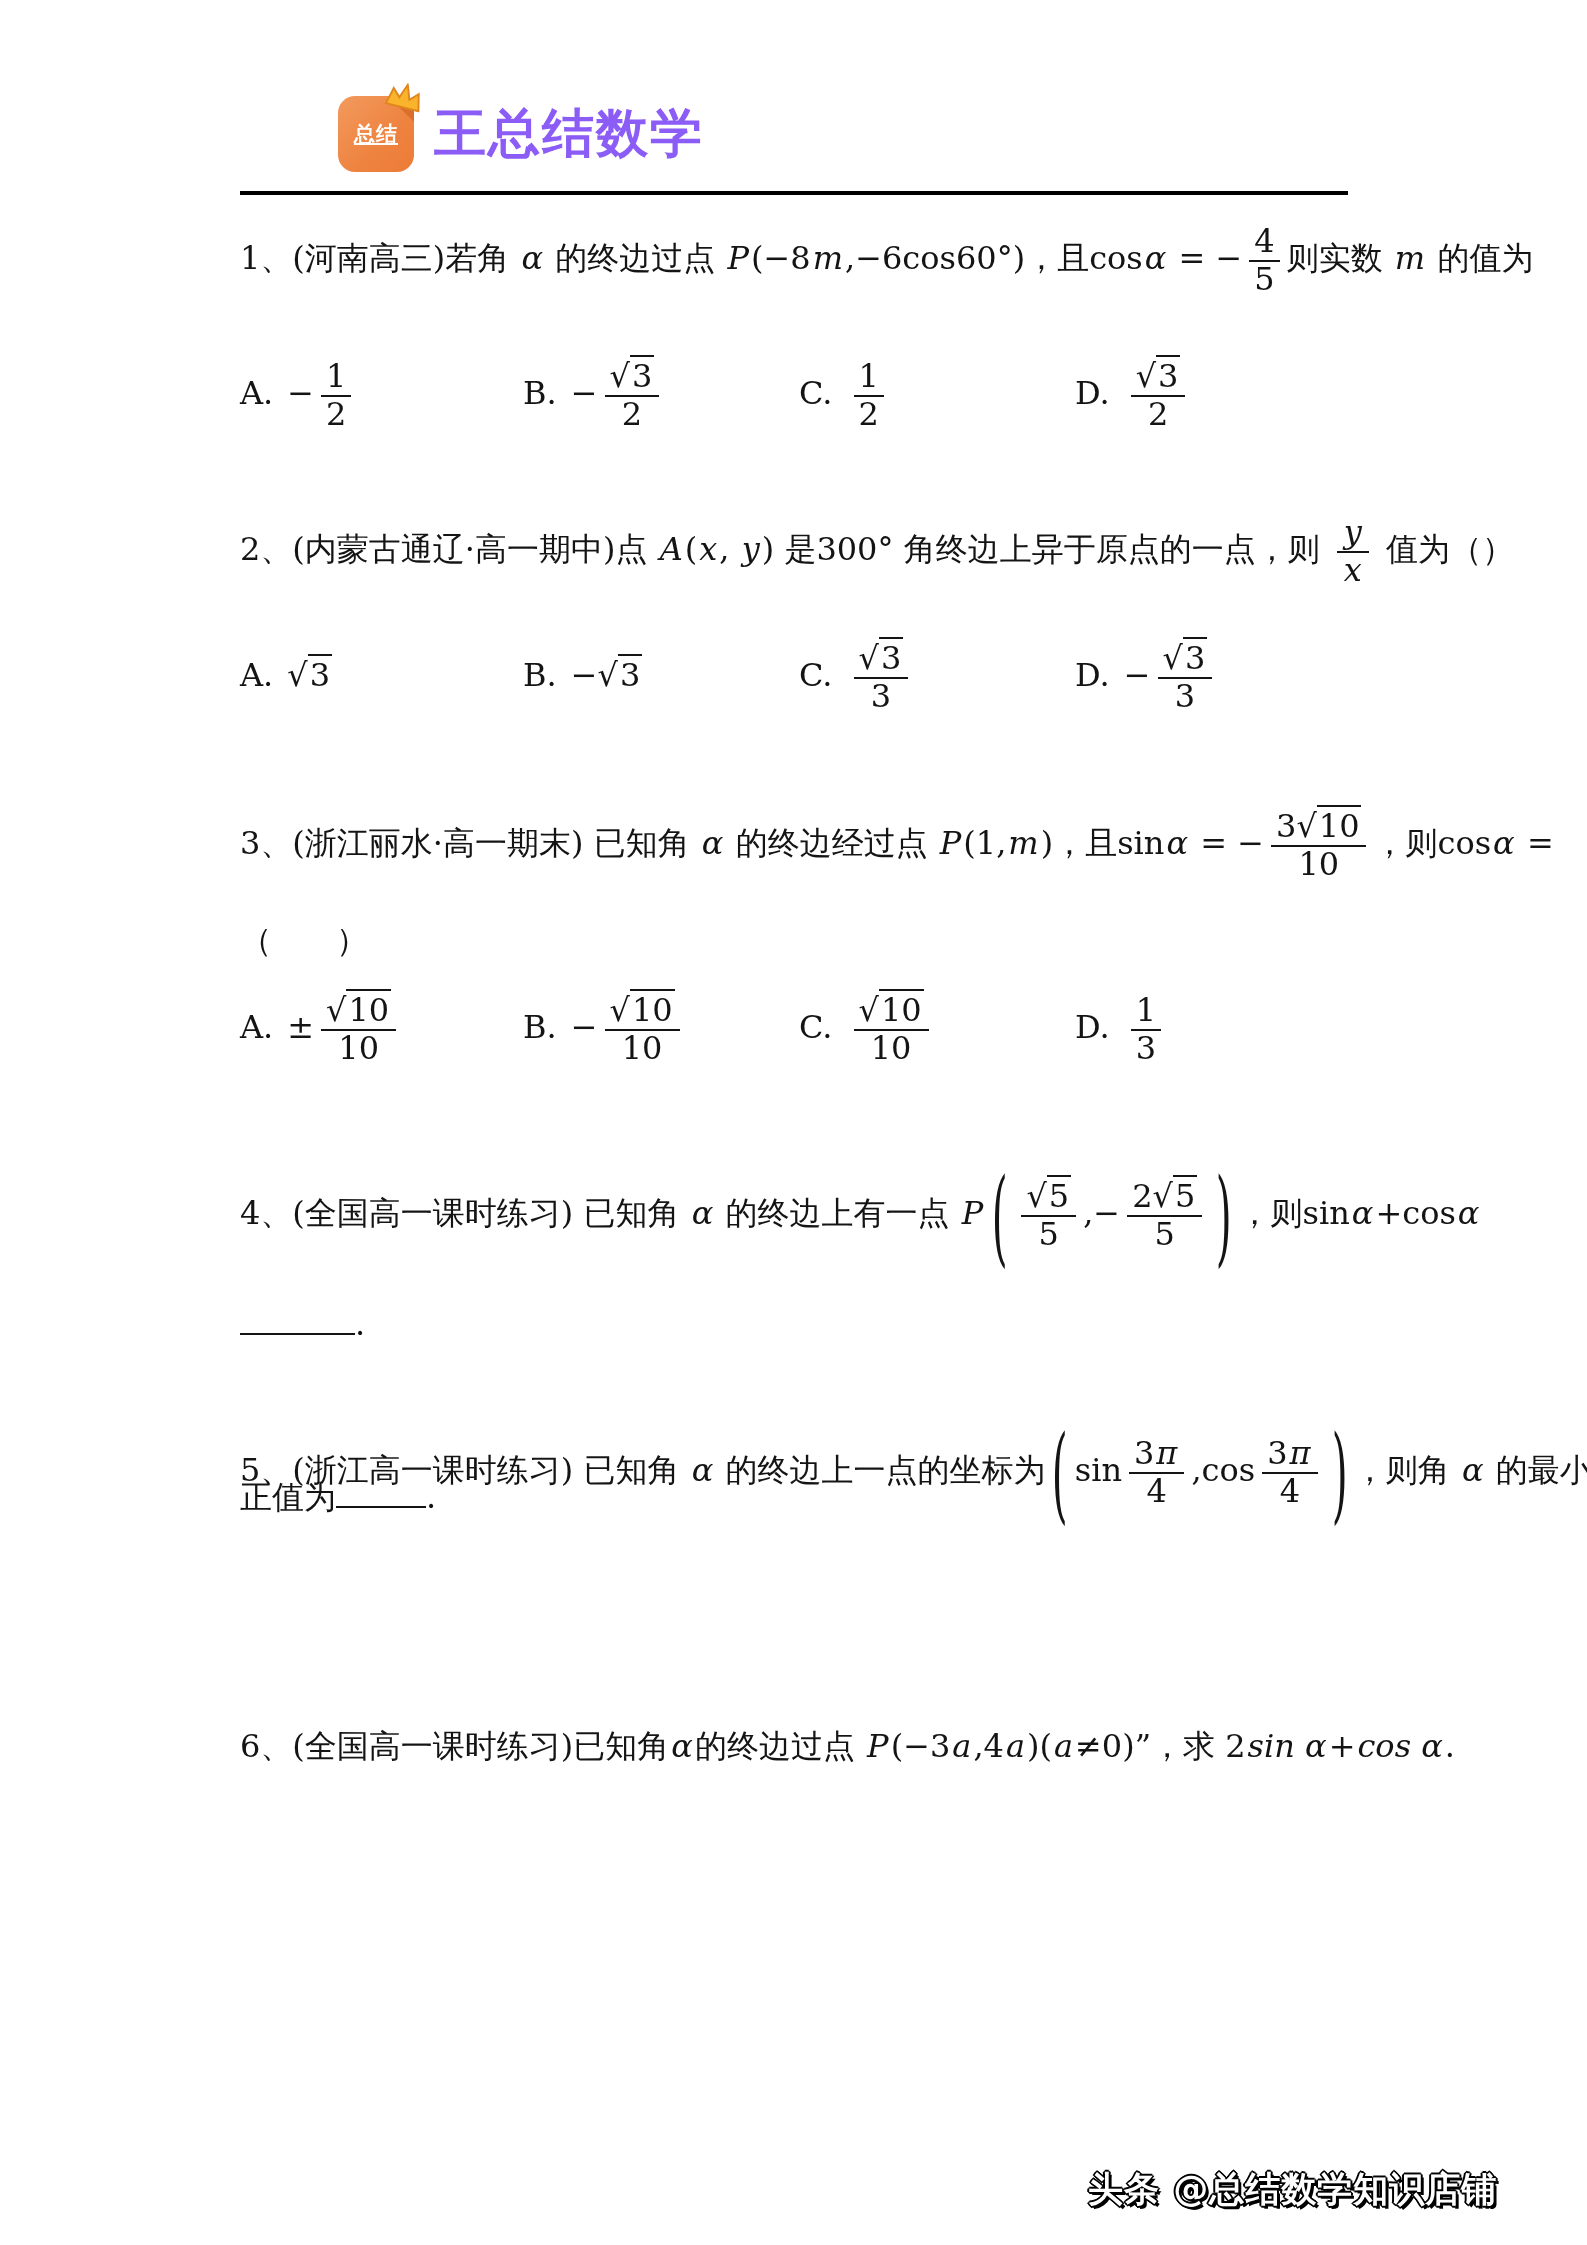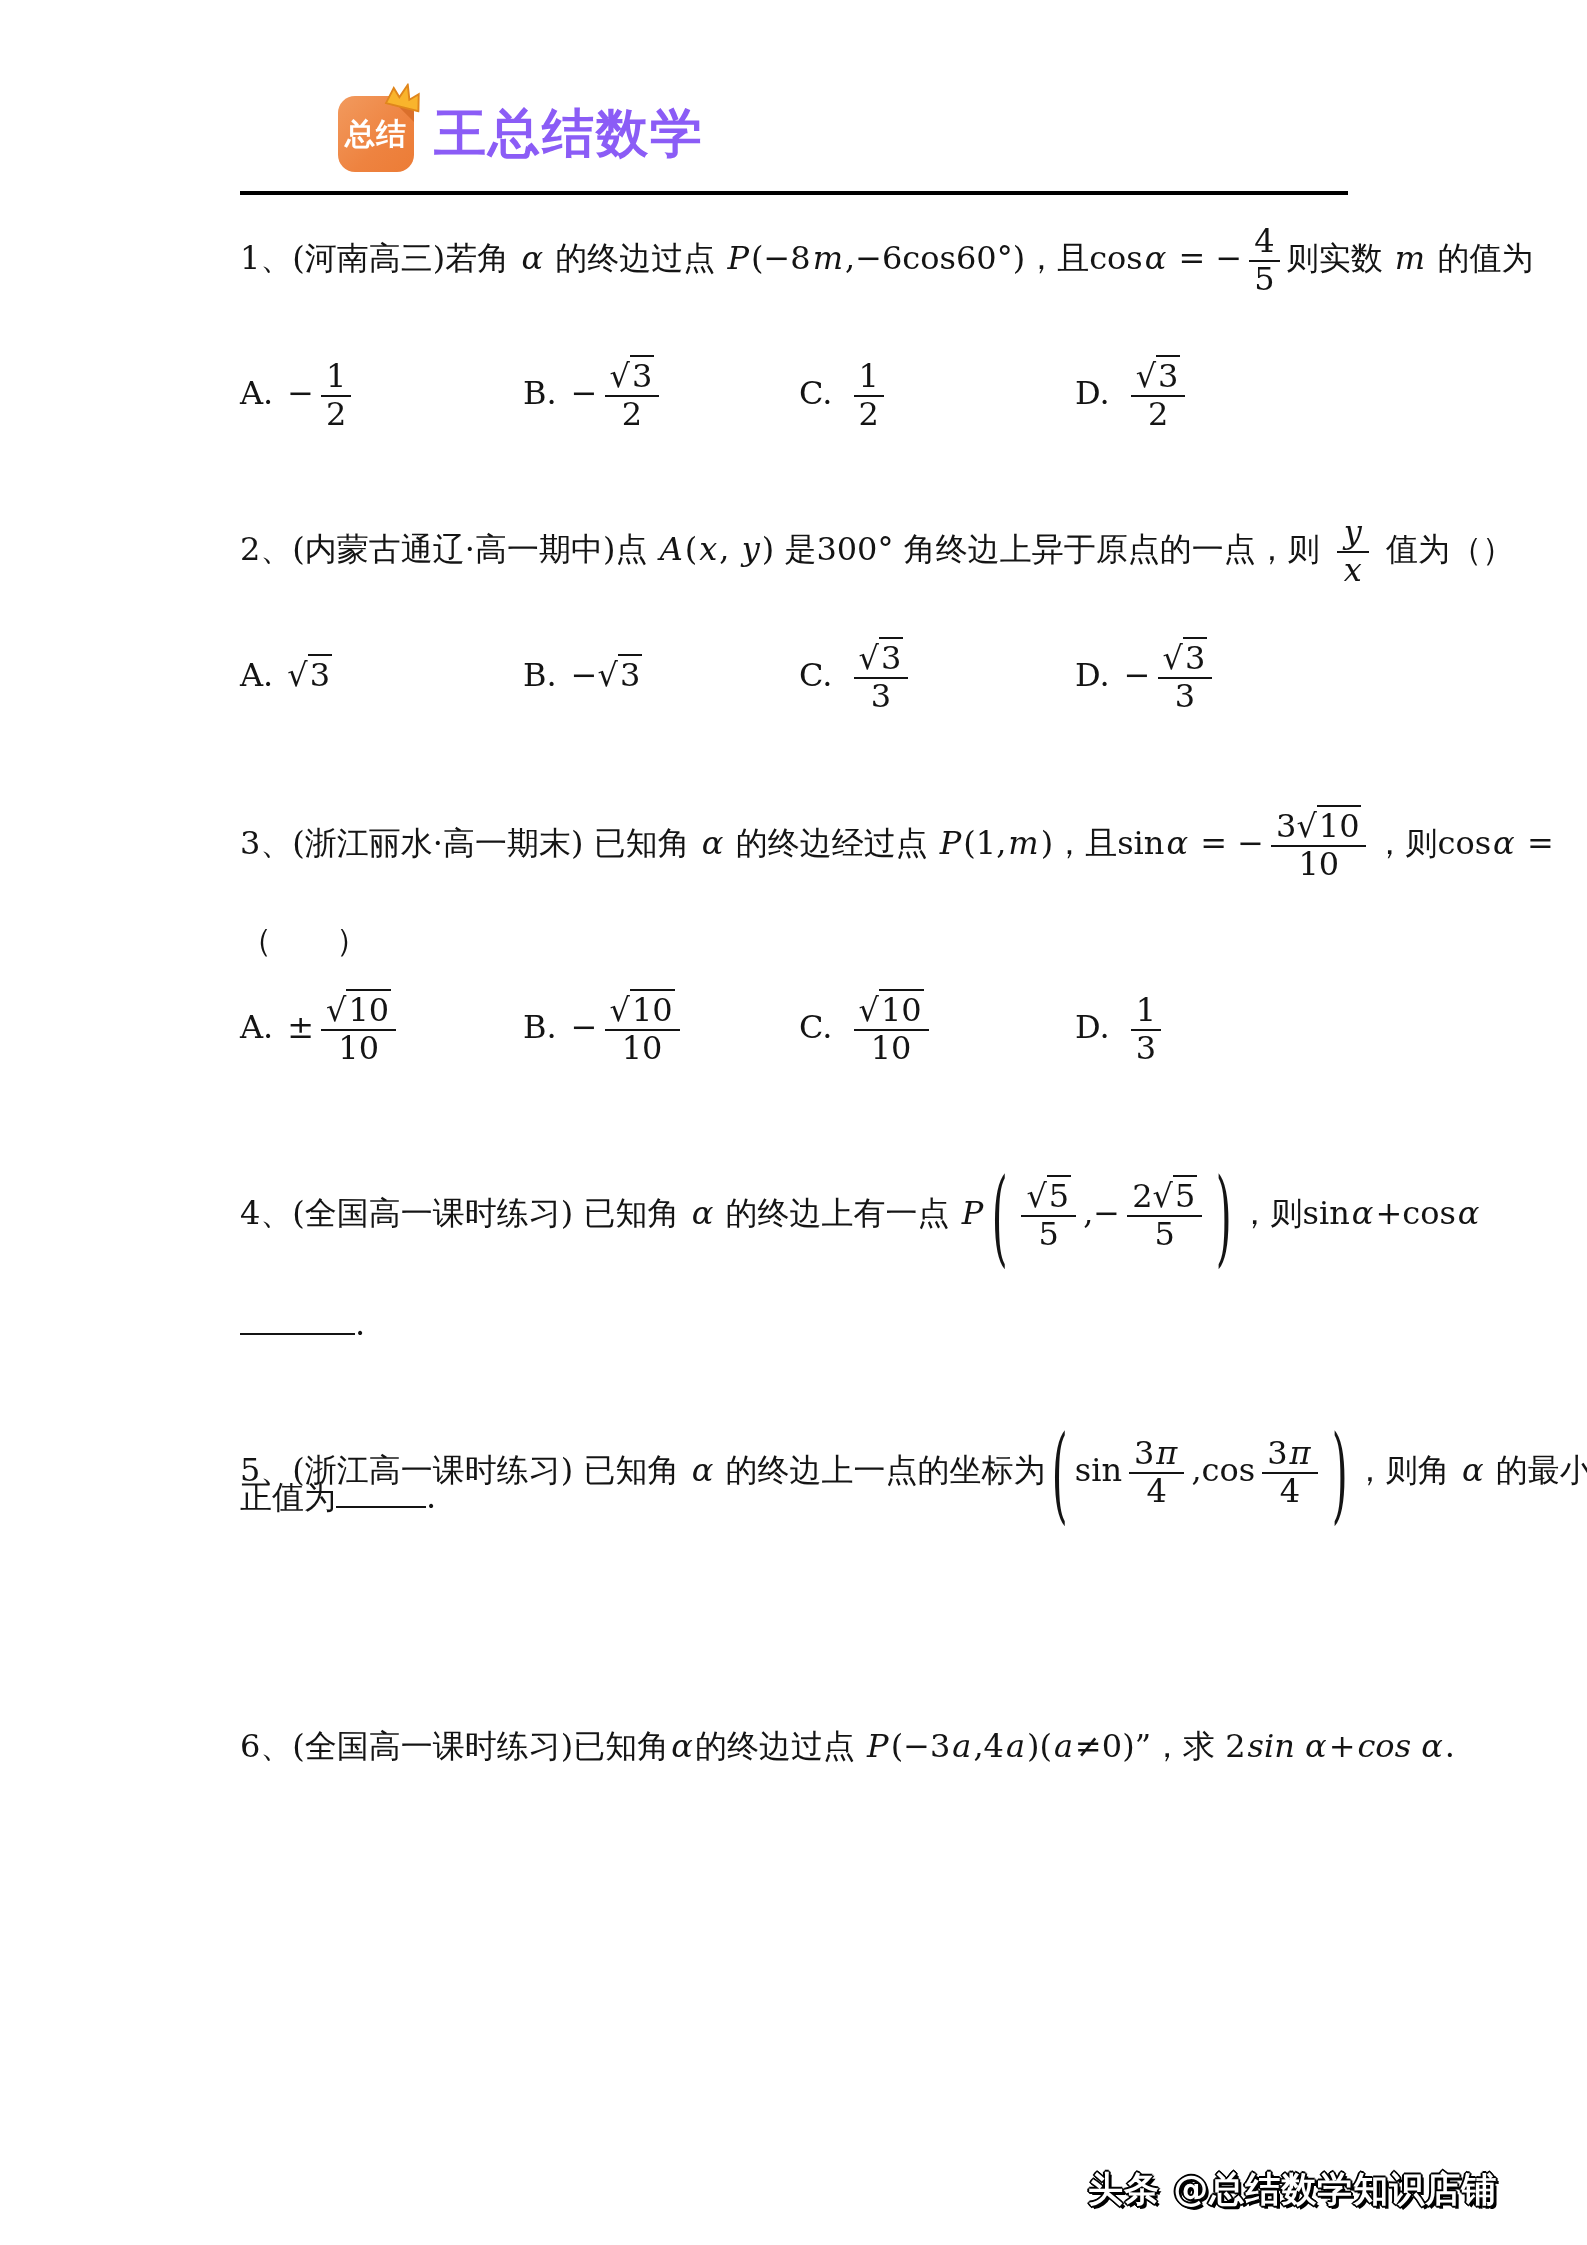--- a/index.html
+++ b/index.html
@@ -7,22 +7,22 @@
         font-family:"DejaVu Serif","Liberation Serif",serif;color:#141414;}
 
   
   .logo{position:absolute;left:338px;top:96px;display:flex;align-items:center;gap:20px;}
   .logo-icon-wrap{position:relative;width:76px;height:76px;}
   .logo-icon{width:76px;height:76px;border-radius:17px;overflow:hidden;position:relative;
              background:linear-gradient(135deg,#f29a5e 0%,#ee8340 60%,#ec7c36 100%);
              display:flex;align-items:center;justify-content:center;}
   .fold{position:absolute;top:0;right:0;width:0;height:0;
         border-top:26px solid #da6f2b;border-left:26px solid transparent;}
-  .badge-text{position:relative;color:#fff;font-weight:bold;font-size:30px;letter-spacing:1px;
-        font-family:"DejaVu Sans","Liberation Sans",sans-serif;}
+  .badge-text{position:relative;color:#fff;font-weight:bold;font-size:21px;letter-spacing:1px;
+        font-family:"DejaVu Sans","Liberation Sans",sans-serif;text-decoration:underline;}
   .crown-icon{position:absolute;top:-13px;right:-9px;width:36px;height:26px;transform:rotate(14deg);}
   .logo-name{font-size:52px;font-weight:bold;color:#8b5cf6;letter-spacing:2px;
         font-family:"DejaVu Sans","Liberation Sans",sans-serif;}
   .slogan{position:absolute;left:796px;top:138px;font-size:38px;font-style:italic;letter-spacing:4px;
         font-family:"DejaVu Serif","Liberation Serif",serif;color:#0e0e0e;}
   .rule{position:absolute;left:240px;top:191px;width:1108px;height:4px;background:#000;}
 
   
   .qline{position:absolute;left:240px;width:1180px;font-size:32px;line-height:92px;white-space:nowrap;}
   .qline.tall{line-height:122px;}

